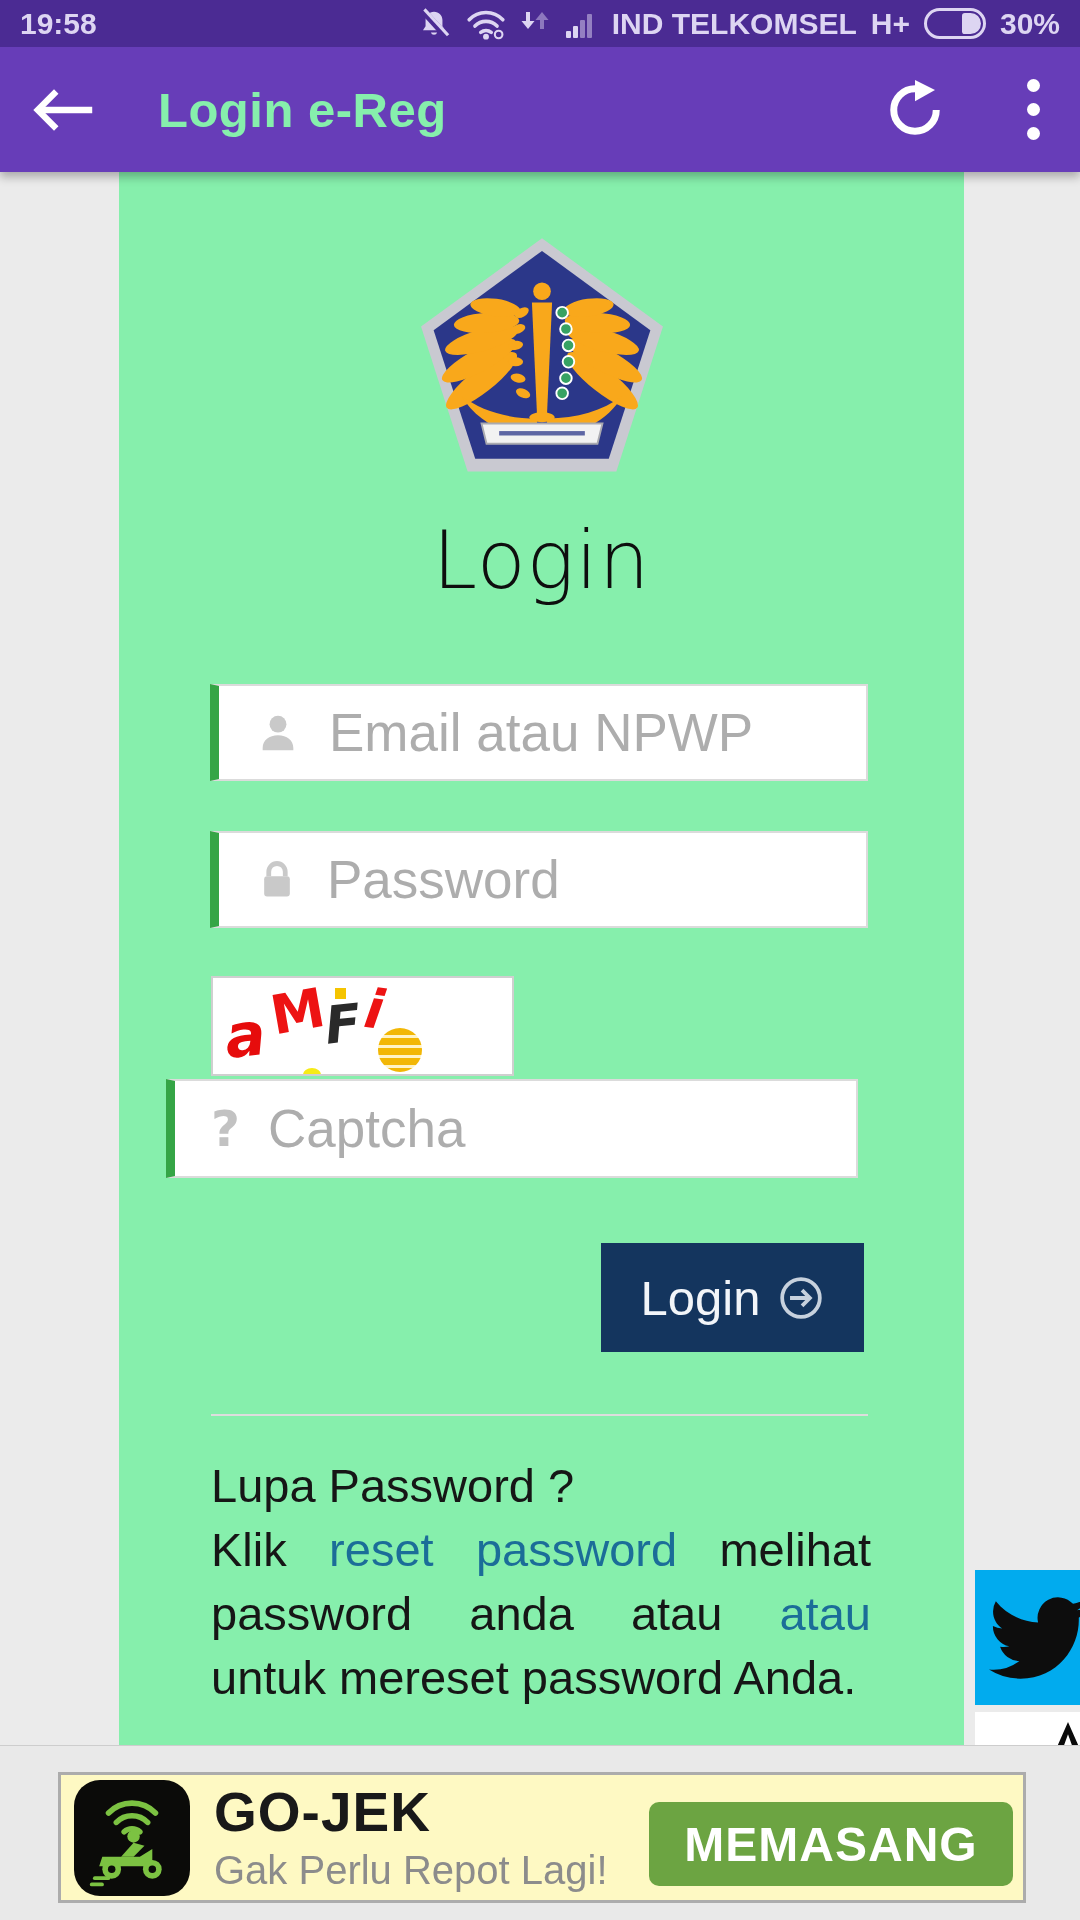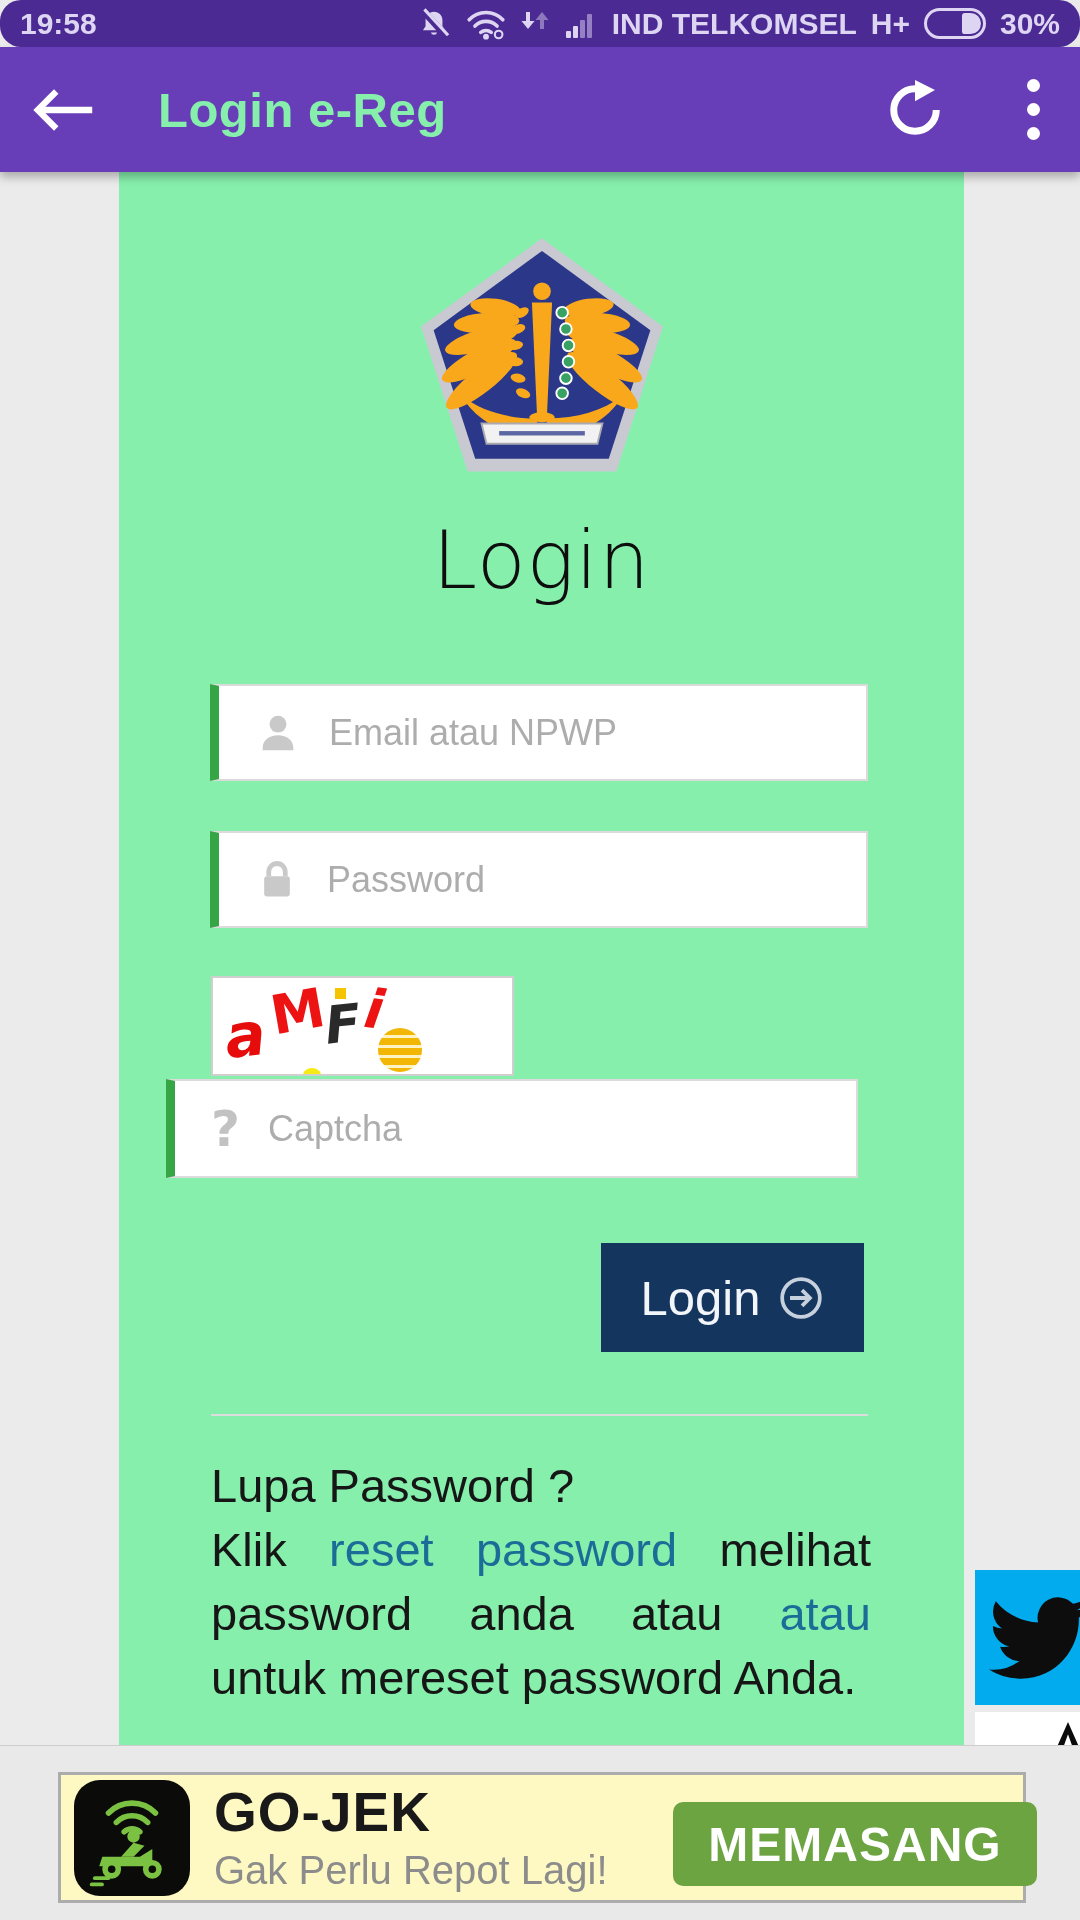--- a/index.html
+++ b/index.html
@@ -5,21 +5,21 @@
   html,body{margin:0;padding:0;}
   body{
     width:1080px;height:1920px;position:relative;overflow:hidden;
     background:#EBEBEB;font-family:"Liberation Sans", sans-serif;
     -webkit-font-smoothing:antialiased;
   }
   
   .status-bar{
     position:absolute;top:0;left:0;width:1080px;height:47px;background:#4B2B93;
     display:flex;align-items:center;padding:0 20px;box-sizing:border-box;
-    color:#DDD5F2;font-size:30px;font-weight:700;z-index:20;border-radius:21px;
+    color:#DDD5F2;font-size:30px;font-weight:700;z-index:20;
   }
   .sb-right{margin-left:auto;display:flex;align-items:center;gap:14px;}
   .sb-icon{display:inline-flex;align-items:center;}
   .battery{width:62px;height:31px;border:3px solid #DDD5F2;border-radius:16px;
     position:relative;display:inline-block;box-sizing:border-box;}
   .battery-fill{position:absolute;right:2px;top:2px;bottom:2px;width:19px;
     background:#DDD5F2;border-radius:3px 11px 11px 3px;}
   
   .app-bar{
     position:absolute;top:47px;left:0;width:1080px;height:125px;background:#673DB8;
@@ -43,21 +43,21 @@
     position:absolute;box-sizing:border-box;background:#fff;
     border:2px solid #DBDBDB;border-left:9px solid #35A546;
     display:flex;align-items:center;
   }
   .field-email{left:91px;top:512px;width:658px;height:97px;}
   .field-password{left:91px;top:659px;width:658px;height:97px;}
   .field-captcha{left:47px;top:907px;width:692px;height:99px;}
   .field .f-icon{margin:0 26px 0 36px;display:flex;align-items:center;}
   .field input{
     border:none;outline:none;background:transparent;flex:1;min-width:0;
-    font-family:"Liberation Sans",sans-serif;font-size:36px;font-weight:300;color:#444;
+    font-family:"Liberation Sans",sans-serif;font-size:53px;font-weight:300;color:#444;
   }
   .field input::placeholder{color:#ADADAD;opacity:1;font-weight:300;}
   .q-icon{font-size:50px;font-weight:700;color:#C2C2C2;font-family:"DejaVu Sans",sans-serif;}
   
   .captcha-img{
     position:absolute;left:92px;top:804px;width:303px;height:100px;background:#fff;
     border:2px solid #CFCFCF;box-sizing:border-box;overflow:hidden;
   }
   .cap-char{position:absolute;font-family:"DejaVu Sans",sans-serif;font-weight:700;}
   .cap-a{left:12px;top:22px;font-size:60px;color:#E60C0C;font-style:italic;transform:rotate(-6deg);}
@@ -90,21 +90,21 @@
     clip-path:polygon(50% 0,100% 100%,76% 100%,50% 36%,24% 100%,0 100%);}
   
   .bottom-strip{position:absolute;left:0;top:1745px;width:1080px;height:175px;background:#E9E9E9;border-top:1px solid #CDCDCD;box-sizing:border-box;}
   .ad{position:absolute;left:58px;top:1772px;width:968px;height:131px;background:#fef9c3;
     border:3px solid #ACACAC;box-sizing:border-box;display:flex;align-items:center;}
   .ad-logo{width:116px;height:116px;min-width:116px;background:#0B0B09;border-radius:26px;
     margin-left:13px;display:flex;align-items:center;justify-content:center;}
   .ad-text{margin-left:24px;display:flex;flex-direction:column;justify-content:center;}
   .ad-title{font-size:55px;font-weight:700;color:#191919;line-height:60px;letter-spacing:1px;}
   .ad-sub{font-size:40px;font-weight:400;color:#8C8C8C;line-height:48px;margin-top:4px;}
-  .ad-cta{position:absolute;left:612px;top:27px;width:364px;height:84px;background:#6CA442;
+  .ad-cta{position:absolute;left:588px;top:27px;width:364px;height:84px;background:#6CA442;
     border:none;border-radius:10px;display:flex;align-items:center;justify-content:center;cursor:pointer;
     color:#fff;font-family:"Liberation Sans",sans-serif;font-size:48px;font-weight:700;letter-spacing:1px;}
 </style>
 </head>
 <body>
 
 <div class="status-bar">
   <span>19:58</span>
   <span class="sb-right">
     <span class="sb-icon">

